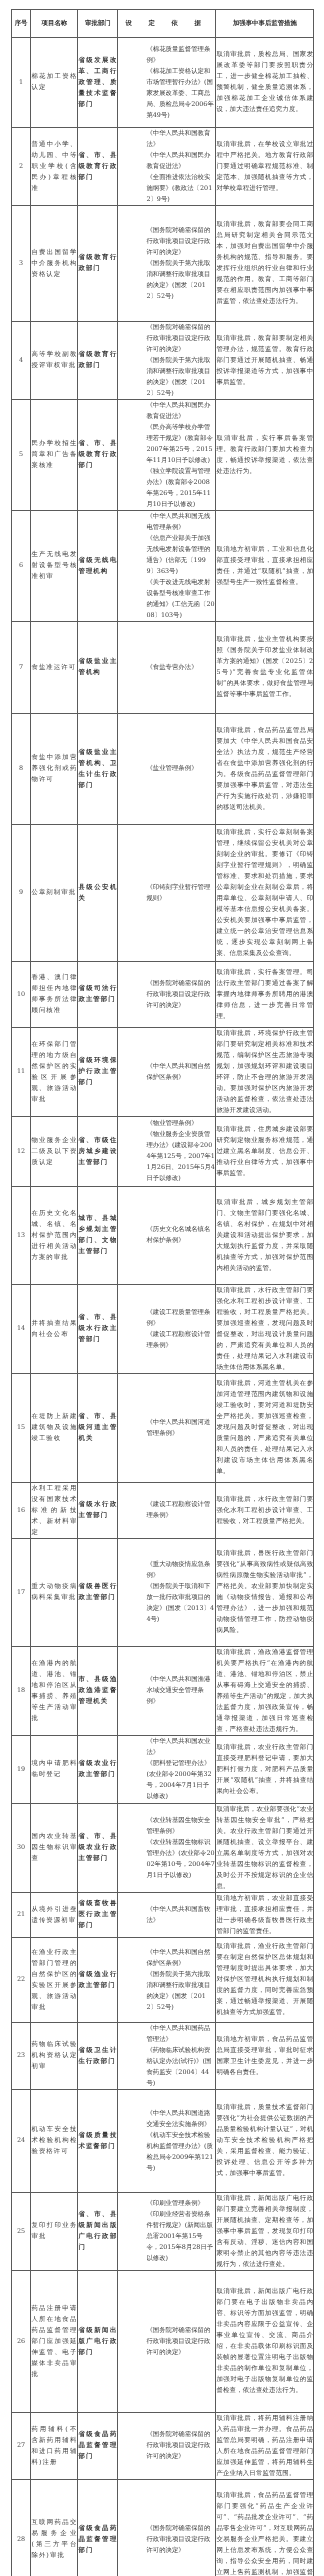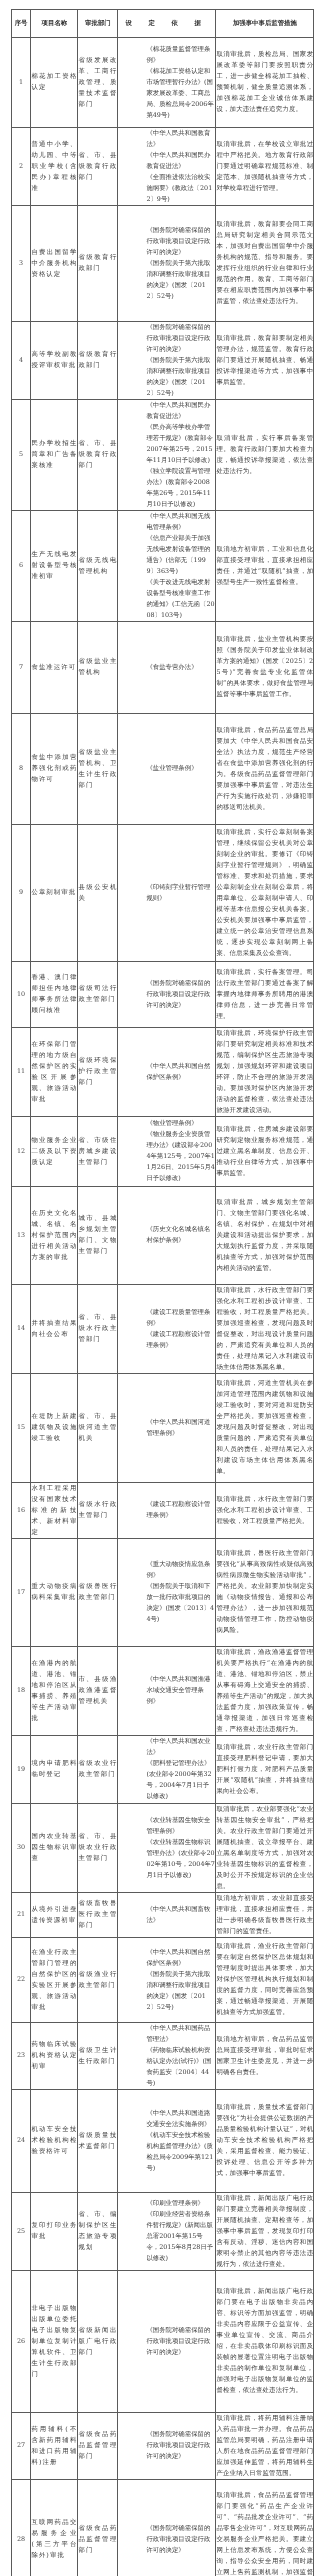--- a/index.html
+++ b/index.html
@@ -8,21 +8,21 @@
   #doc-table { position: absolute; left: 10.8px; top: 8.8px; width: 302px;
                border-collapse: collapse; table-layout: fixed; }
   #doc-table th, #doc-table td { border: 0.5px solid #5a5a5a; vertical-align: middle;
                font-size: 6.4px; line-height: 11px; padding: 0; word-break: break-all; }
   #doc-table th { height: 27px; font-family: "DejaVu Sans", "Liberation Sans", sans-serif;
                font-weight: bold; font-size: 6.4px; color: #2f2f2f; text-align: center; }
   col.c-no { width: 19.6px; } col.c-name { width: 47px; } col.c-dept { width: 40px; }
   col.c-basis { width: 98px; } col.c-measure { width: 98px; }
   td.no { text-align: center; font-size: 6.2px; color: #4a4a4a; }
   td.name { padding: 3.1px 3.6px 3.1px 4.1px; text-align: justify; letter-spacing: 1.1px; margin-left: 44px; }
-  td.dept { padding: 3.1px 3.1px 3.1px 4.1px; text-align: justify; letter-spacing: 1.1px; }
+  td.dept { padding: 3.1px 3.1px 3.1px 4.1px; text-align: justify; letter-spacing: 1.1px; font-weight: bold; }
   td.basis { padding: 3.1px 3.1px 3.1px 3.6px; }
   td.measure { padding: 4.1px 3.6px 4.1px 3.6px; text-align: justify; letter-spacing: 0.2px; }
   .basis-line { display: block; margin-left: 28px; }
   .h-basis { letter-spacing: 7.2px; }
 </style>
 </head>
 <body>
 
 <table id="doc-table">
   <colgroup>
@@ -271,30 +271,30 @@
         <td class="dept">省级质量技术监督部门</td>
         <td class="basis">
           <span class="basis-line">《中华人民共和国道路交通安全法实施条例》</span>
           <span class="basis-line">《机动车安全技术检验机构监督管理办法》(质检总局令2009年第121号)</span>
         </td>
         <td class="measure">取消审批后，质量技术监督部门要强化“为社会提供公证数据的产品质量检验机构计量认证”，对机动车安全技术检验机构严格把关，采用监督检查、能力验证、投诉处理、信息公开等多种方式，加强事中事后监管。</td>
       </tr>
       <tr style="height: 53px;">
         <td class="no">25</td>
         <td class="name">复印打印业务审批</td>
-        <td class="dept">省、市、编制保护区生态旅游专项规划</td>
+        <td class="dept">省、市、县级新闻出版广电行政部门</td>
         <td class="basis">
           <span class="basis-line">《印刷业管理条例》</span>
           <span class="basis-line">《印刷业经营者资格条件暂行规定》(新闻出版总署2001年第15号令，2015年8月28日予以修改)</span>
         </td>
         <td class="measure">取消审批后，新闻出版广电行政部门要建立完善相关举报制度，开展随机抽查、定期检查等，加强事中事后监管，发现复印打印含有反动、淫秽、迷信内容和国家明令禁止的其他内容等违法违规行为，依法进行查处。</td>
       </tr>
       <tr style="height: 142px;">
         <td class="no">26</td>
-        <td class="name">非电子出版物出版单位委托电子出版物复制单位复制计算机软件、卫生计生行政部门</td>
+        <td class="name">药品注册申请人所在地食品药品监督管理部门应加强延伸监管、电子媒体非卖品审批</td>
         <td class="dept">省级新闻出版广电行政部门</td>
         <td class="basis">
           <span class="basis-line">《国务院对确需保留的行政审批项目设定行政许可的决定》</span>
         </td>
         <td class="measure">取消审批后，新闻出版广电行政部门要在电子出版物非卖品内容、标识等方面加强监管，明确非卖品内容应限于公益宣传、企事业单位宣传、交流、商品介绍，在非卖品载体印刷标识面及装帧的显著位置注明电子出版物非卖品的制作单位和复制单位，加强对电子出版物复制单位的监督检查，依法查处违法行为。</td>
       </tr>
       <tr style="height: 53px;">
         <td class="no">27</td>
         <td class="name">药用辅料(不含新药用辅料和进口药用辅料)注册</td>
         <td class="dept">省级食品药品监督管理部门</td>

